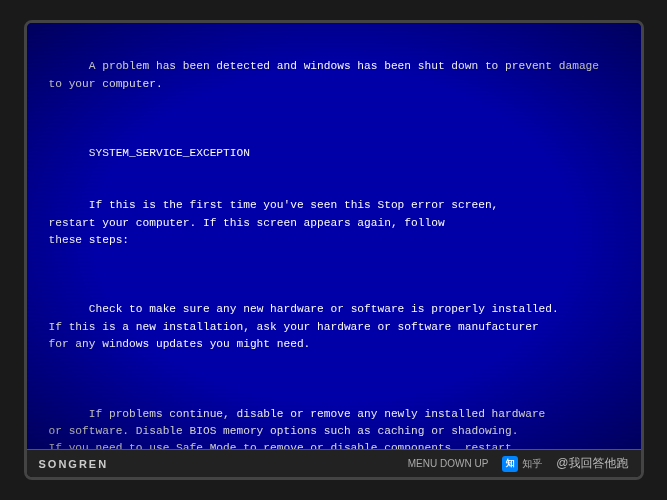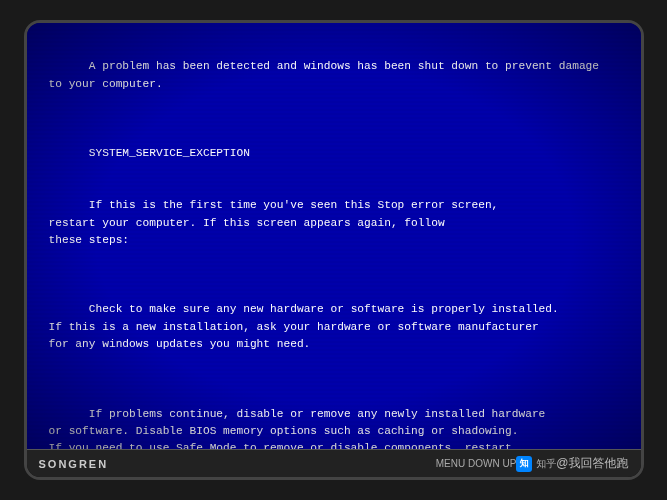--- a/index.html
+++ b/index.html
@@ -11,21 +11,21 @@
       align-items: center;
       justify-content: center;
       font-family: Arial, sans-serif;
       overflow: hidden;
     }
     .outer-frame {
       width: 620px;
       height: 460px;
       background: #111;
       border: 3px solid #444;
-      border-radius: 16px;
+      border-radius: 8px;
       display: flex;
       flex-direction: column;
       overflow: hidden;
       position: relative;
     }
     .bsod-screen {
       flex: 1;
       background: #0000aa;
       padding: 18px 22px 12px 22px;
       font-family: 'Courier New', Courier, monospace;
@@ -63,20 +63,21 @@
     }
     .brand-logo {
       color: #ccc;
       font-size: 11px;
       font-weight: bold;
       letter-spacing: 2px;
     }
     .bottom-right {
       display: flex;
       align-items: center;
+      gap: 14px;
       color: #aaa;
       font-size: 10px;
     }
     .zhihu-badge {
       display: flex;
       align-items: center;
       gap: 4px;
       color: #aaa;
       font-size: 10px;
     }

